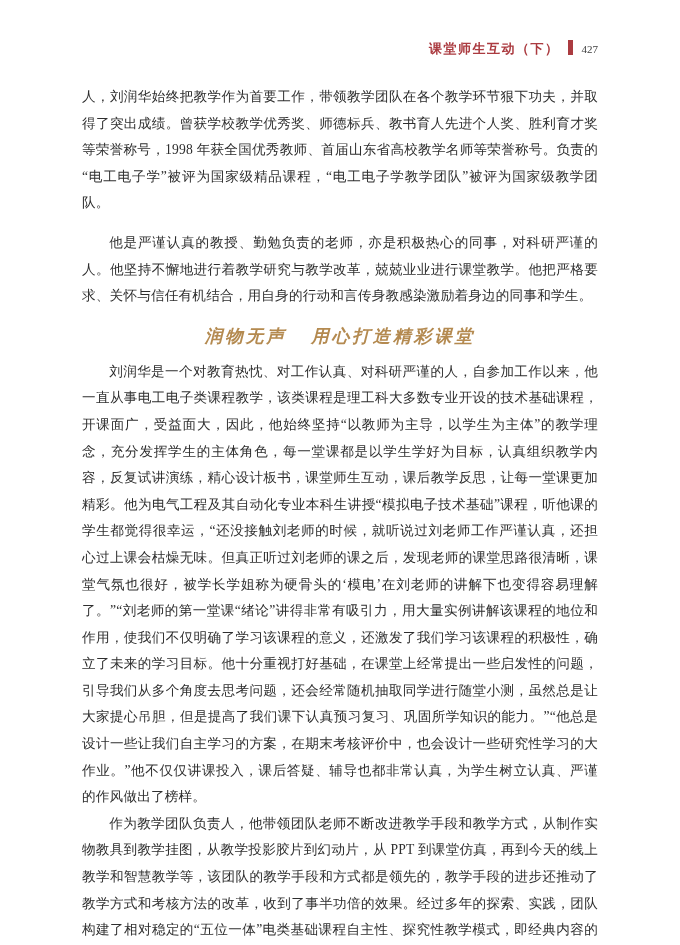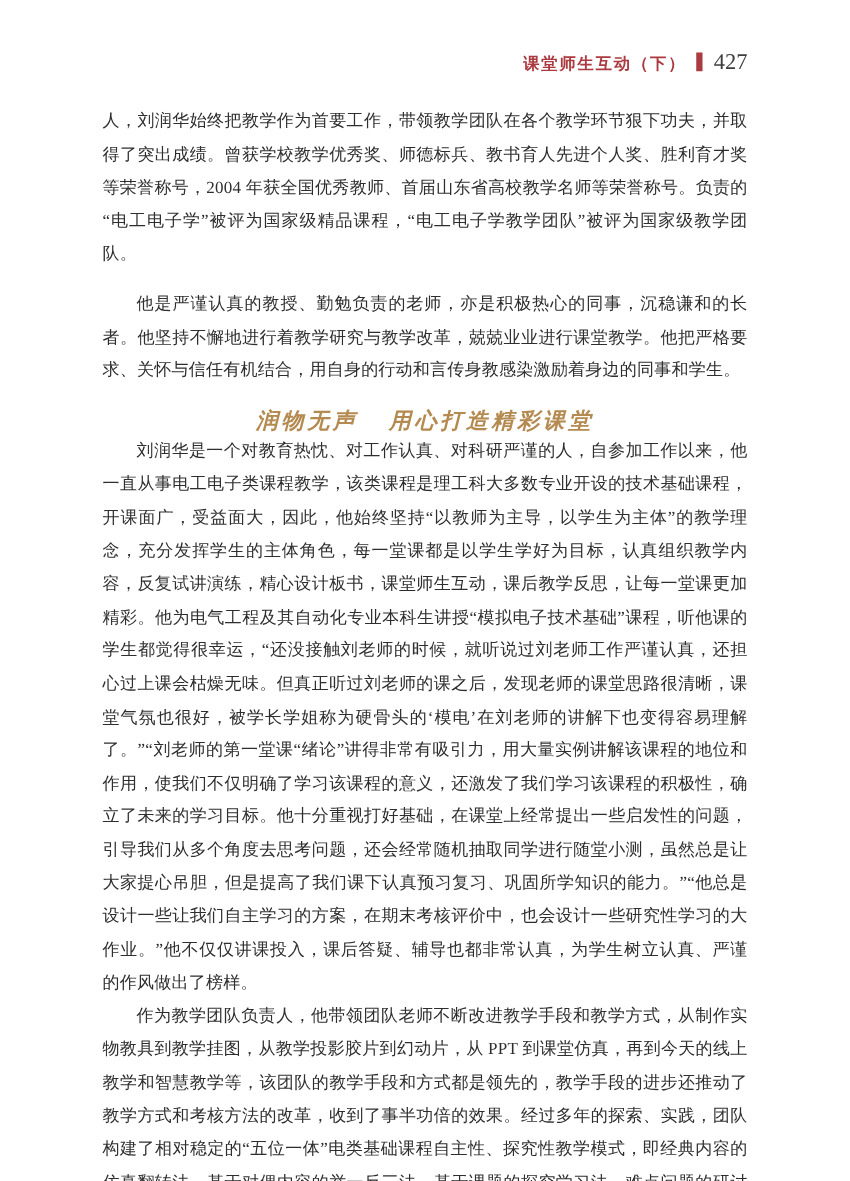--- a/index.html
+++ b/index.html
@@ -34,21 +34,21 @@
   .header-bar {
     display: inline-block;
     width: 5px;
     height: 15px;
     background: #ab3b40;
     margin: 0 9px 0 8px;
     vertical-align: -2px;
   }
   .page-number {
     color: #3e3e3e;
-    font-size: 18px;
+    font-size: 11px;
   }
   .page-body {
     position: absolute;
     top: 84px;
     left: 82px;
     right: 82px;
     color: #2e2e2e;
     font-size: 13.6px;
     line-height: 26.6px;
     text-align: justify;
@@ -58,21 +58,21 @@
     margin: 0;
     text-indent: 2em;
   }
   .page-body p.continuation {
     text-indent: 0;
   }
   .page-body p.gap-above {
     margin-top: 13px;
   }
   .section-heading {
-    margin: 14px 0 0 0;
+    margin: 14px 0 11px 0;
     text-align: center;
     font-size: 17.5px;
     line-height: 24px;
     font-style: italic;
     font-weight: bold;
     color: #b48a50;
     letter-spacing: 3px;
   }
   .heading-gap {
     display: inline-block;
@@ -83,23 +83,23 @@
 <body>
 
 <div class="page">
 
   <div class="page-header">
     <span class="book-title">课堂师生互动（下）</span><span class="header-bar"></span><span class="page-number">427</span>
   </div>
 
   <div class="page-body">
 
-    <p class="continuation">人，刘润华始终把教学作为首要工作，带领教学团队在各个教学环节狠下功夫，并取得了突出成绩。曾获学校教学优秀奖、师德标兵、教书育人先进个人奖、胜利育才奖等荣誉称号，2004 年获全国优秀教师、首届山东省高校教学名师等荣誉称号。负责的“电工电子学”被评为国家级精品课程，“电工电子学教学团队”被评为国家级教学团队。</p>
+    <p class="continuation">人，刘润华始终把教学作为首要工作，带领教学团队在各个教学环节狠下功夫，并取得了突出成绩。曾获学校教学优秀奖、师德标兵、教书育人先进个人奖、胜利育才奖等荣誉称号，1998 年获全国优秀教师、首届山东省高校教学名师等荣誉称号。负责的“电工电子学”被评为国家级精品课程，“电工电子学教学团队”被评为国家级教学团队。</p>
 
-    <p class="gap-above">他是严谨认真的教授、勤勉负责的老师，亦是积极热心的同事，沉稳谦和的长者。他坚持不懈地进行着教学研究与教学改革，兢兢业业进行课堂教学。他把严格要求、关怀与信任有机结合，用自身的行动和言传身教感染激励着身边的同事和学生。</p>
+    <p class="gap-above">他是严谨认真的教授、勤勉负责的老师，亦是积极热心的同事，对科研严谨的人。他坚持不懈地进行着教学研究与教学改革，兢兢业业进行课堂教学。他把严格要求、关怀与信任有机结合，用自身的行动和言传身教感染激励着身边的同事和学生。</p>
 
     <h2 class="section-heading">
       <span>润物无声</span><span class="heading-gap"></span><span>用心打造精彩课堂</span>
     </h2>
 
     <p>刘润华是一个对教育热忱、对工作认真、对科研严谨的人，自参加工作以来，他一直从事电工电子类课程教学，该类课程是理工科大多数专业开设的技术基础课程，开课面广，受益面大，因此，他始终坚持“以教师为主导，以学生为主体”的教学理念，充分发挥学生的主体角色，每一堂课都是以学生学好为目标，认真组织教学内容，反复试讲演练，精心设计板书，课堂师生互动，课后教学反思，让每一堂课更加精彩。他为电气工程及其自动化专业本科生讲授“模拟电子技术基础”课程，听他课的学生都觉得很幸运，“还没接触刘老师的时候，就听说过刘老师工作严谨认真，还担心过上课会枯燥无味。但真正听过刘老师的课之后，发现老师的课堂思路很清晰，课堂气氛也很好，被学长学姐称为硬骨头的‘模电’在刘老师的讲解下也变得容易理解了。”“刘老师的第一堂课“绪论”讲得非常有吸引力，用大量实例讲解该课程的地位和作用，使我们不仅明确了学习该课程的意义，还激发了我们学习该课程的积极性，确立了未来的学习目标。他十分重视打好基础，在课堂上经常提出一些启发性的问题，引导我们从多个角度去思考问题，还会经常随机抽取同学进行随堂小测，虽然总是让大家提心吊胆，但是提高了我们课下认真预习复习、巩固所学知识的能力。”“他总是设计一些让我们自主学习的方案，在期末考核评价中，也会设计一些研究性学习的大作业。”他不仅仅讲课投入，课后答疑、辅导也都非常认真，为学生树立认真、严谨的作风做出了榜样。</p>
 
     <p>作为教学团队负责人，他带领团队老师不断改进教学手段和教学方式，从制作实物教具到教学挂图，从教学投影胶片到幻动片，从 PPT 到课堂仿真，再到今天的线上教学和智慧教学等，该团队的教学手段和方式都是领先的，教学手段的进步还推动了教学方式和考核方法的改革，收到了事半功倍的效果。经过多年的探索、实践，团队构建了相对稳定的“五位一体”电类基础课程自主性、探究性教学模式，即经典内容的仿真翻转法、基于对偶内容的举一反三法、基于课题的探究学习法、难点问题的研讨法和</p>
 
   </div>

